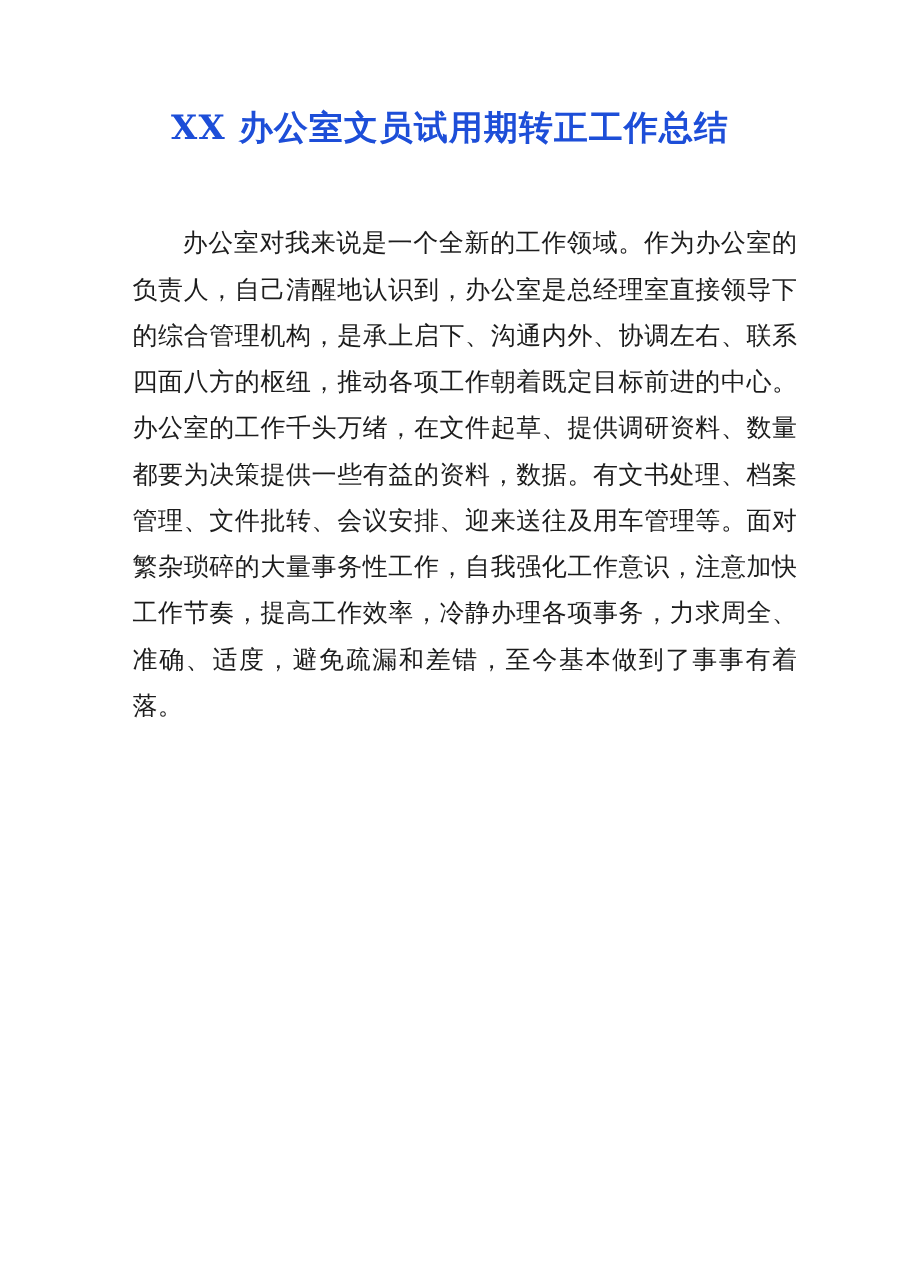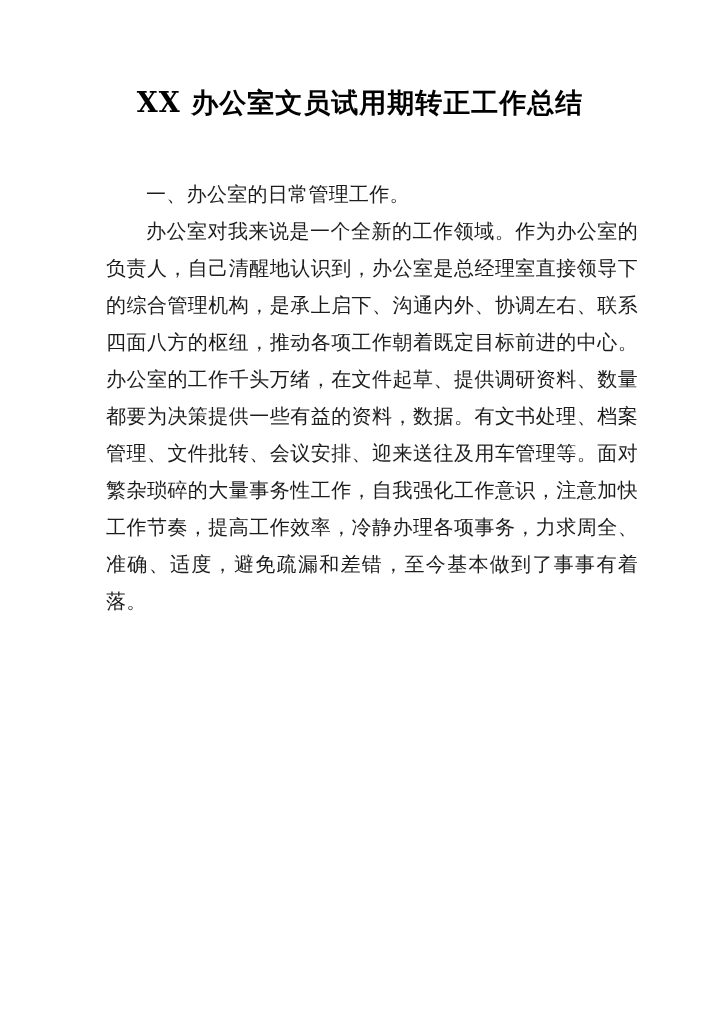--- a/index.html
+++ b/index.html
@@ -18,21 +18,21 @@
     color: #1a1a1a;
   }
   .doc-title {
     margin: 84px 0 0 0;
     width: 720px;
     text-align: center;
     font-size: 27px;
     line-height: 38px;
     font-weight: bold;
     letter-spacing: 1px;
-    color: #000000;
+    color: #1d4ed8;
   }
   .doc-body {
     margin: 54px 0 0 106px;
     width: 532px;
   }
   .doc-body p {
     margin: 0;
     padding: 0;
     font-size: 20px;
     line-height: 37px;
@@ -44,16 +44,15 @@
     color: #1c1c1c;
   }
 </style>
 </head>
 <body>
 
 <div class="page">
   <h1 class="doc-title">XX 办公室文员试用期转正工作总结</h1>
 
   <div class="doc-body">
-      <p>一、办公室的日常管理工作。</p>
       <p>办公室对我来说是一个全新的工作领域。作为办公室的负责人，自己清醒地认识到，办公室是总经理室直接领导下的综合管理机构，是承上启下、沟通内外、协调左右、联系四面八方的枢纽，推动各项工作朝着既定目标前进的中心。办公室的工作千头万绪，在文件起草、提供调研资料、数量都要为决策提供一些有益的资料，数据。有文书处理、档案管理、文件批转、会议安排、迎来送往及用车管理等。面对繁杂琐碎的大量事务性工作，自我强化工作意识，注意加快工作节奏，提高工作效率，冷静办理各项事务，力求周全、准确、适度，避免疏漏和差错，至今基本做到了事事有着落。</p>
     </div>
 </div>
 
 </body></html>

